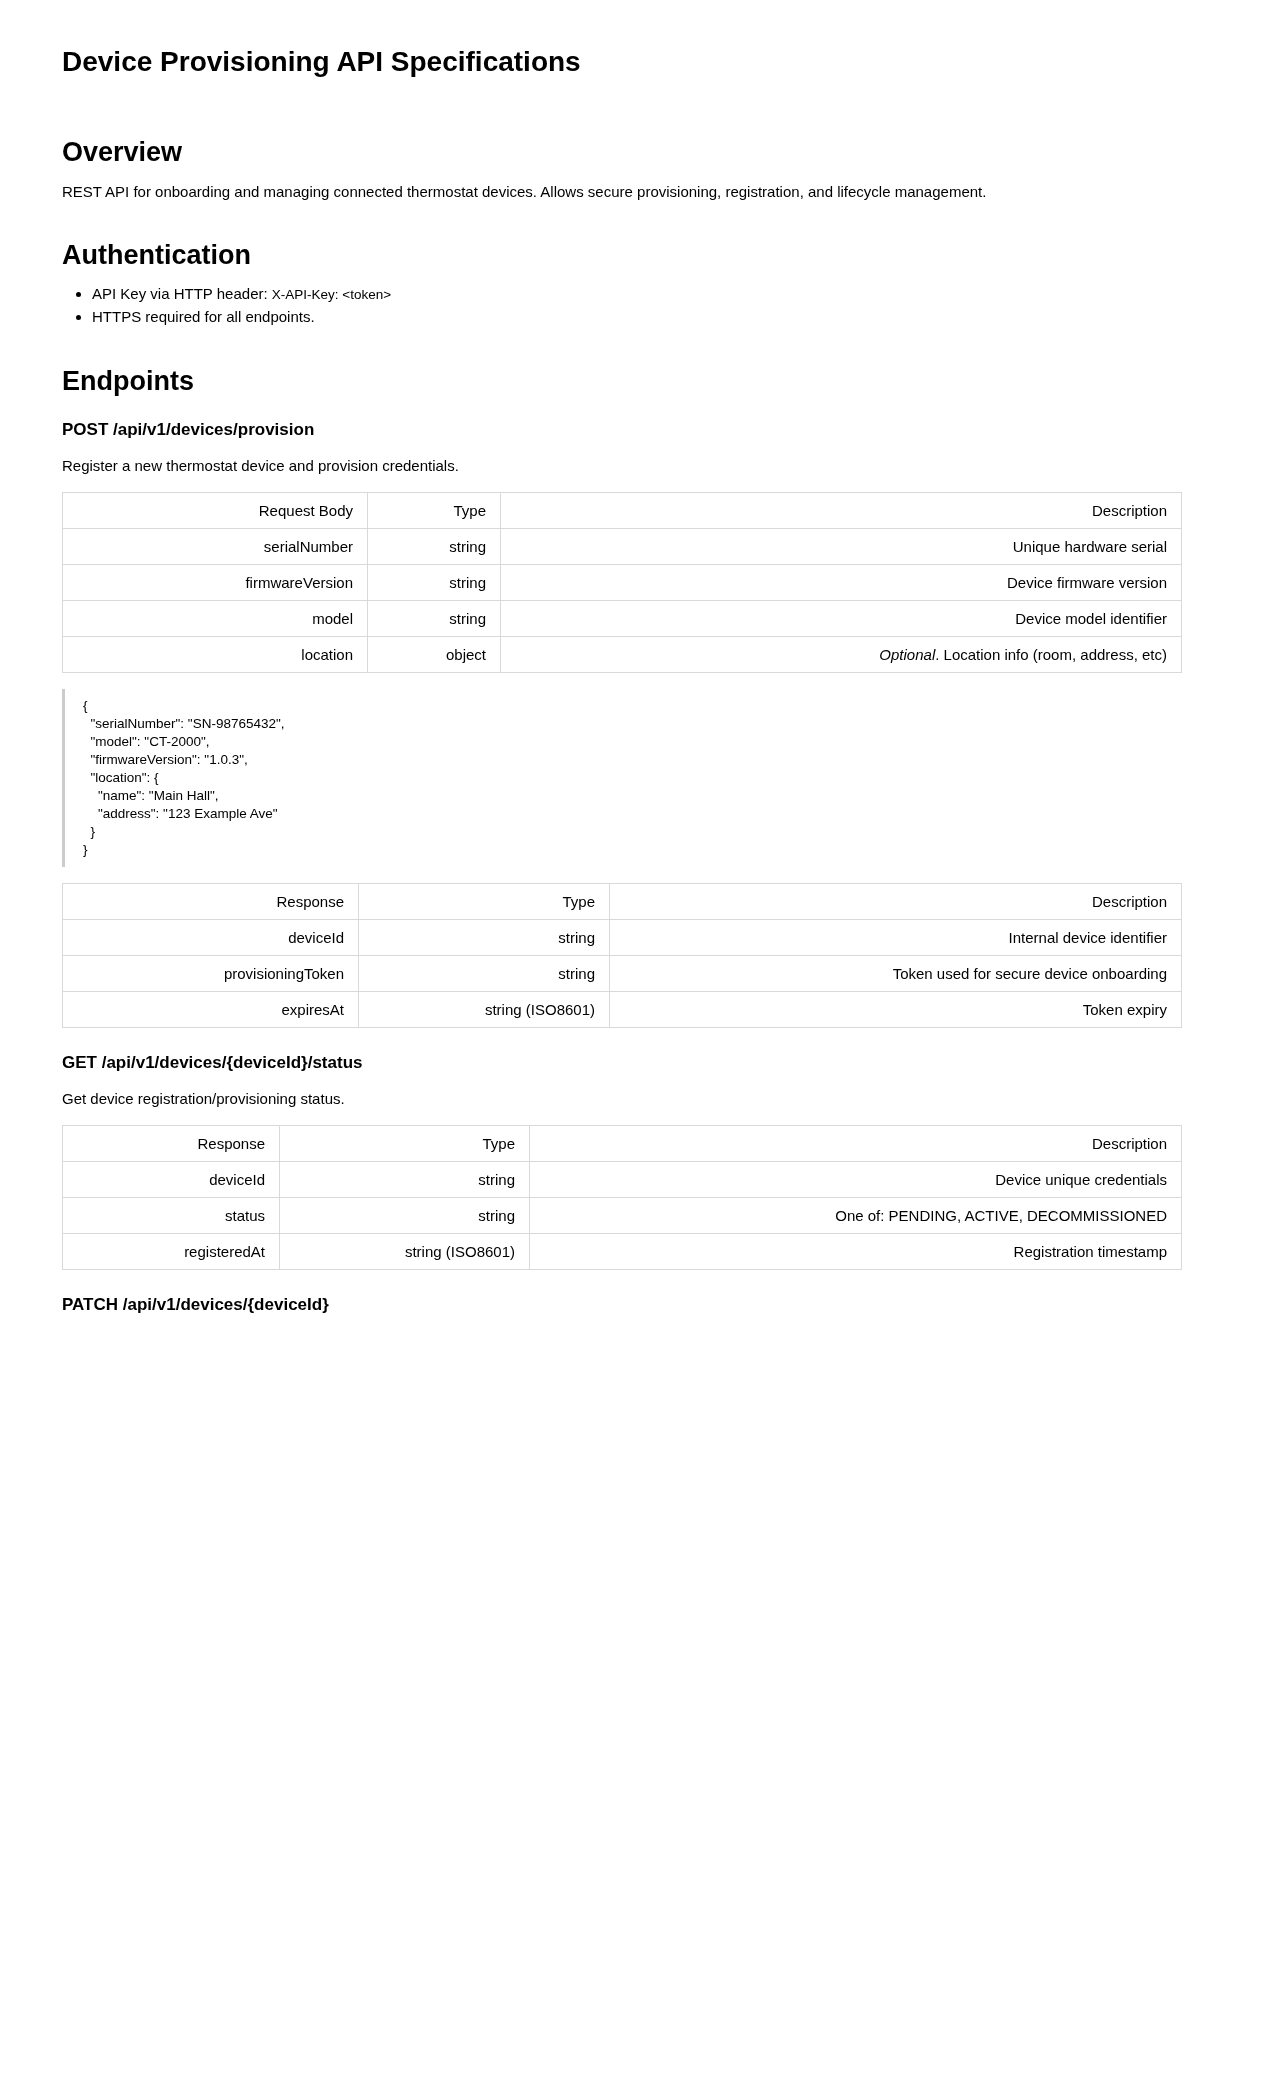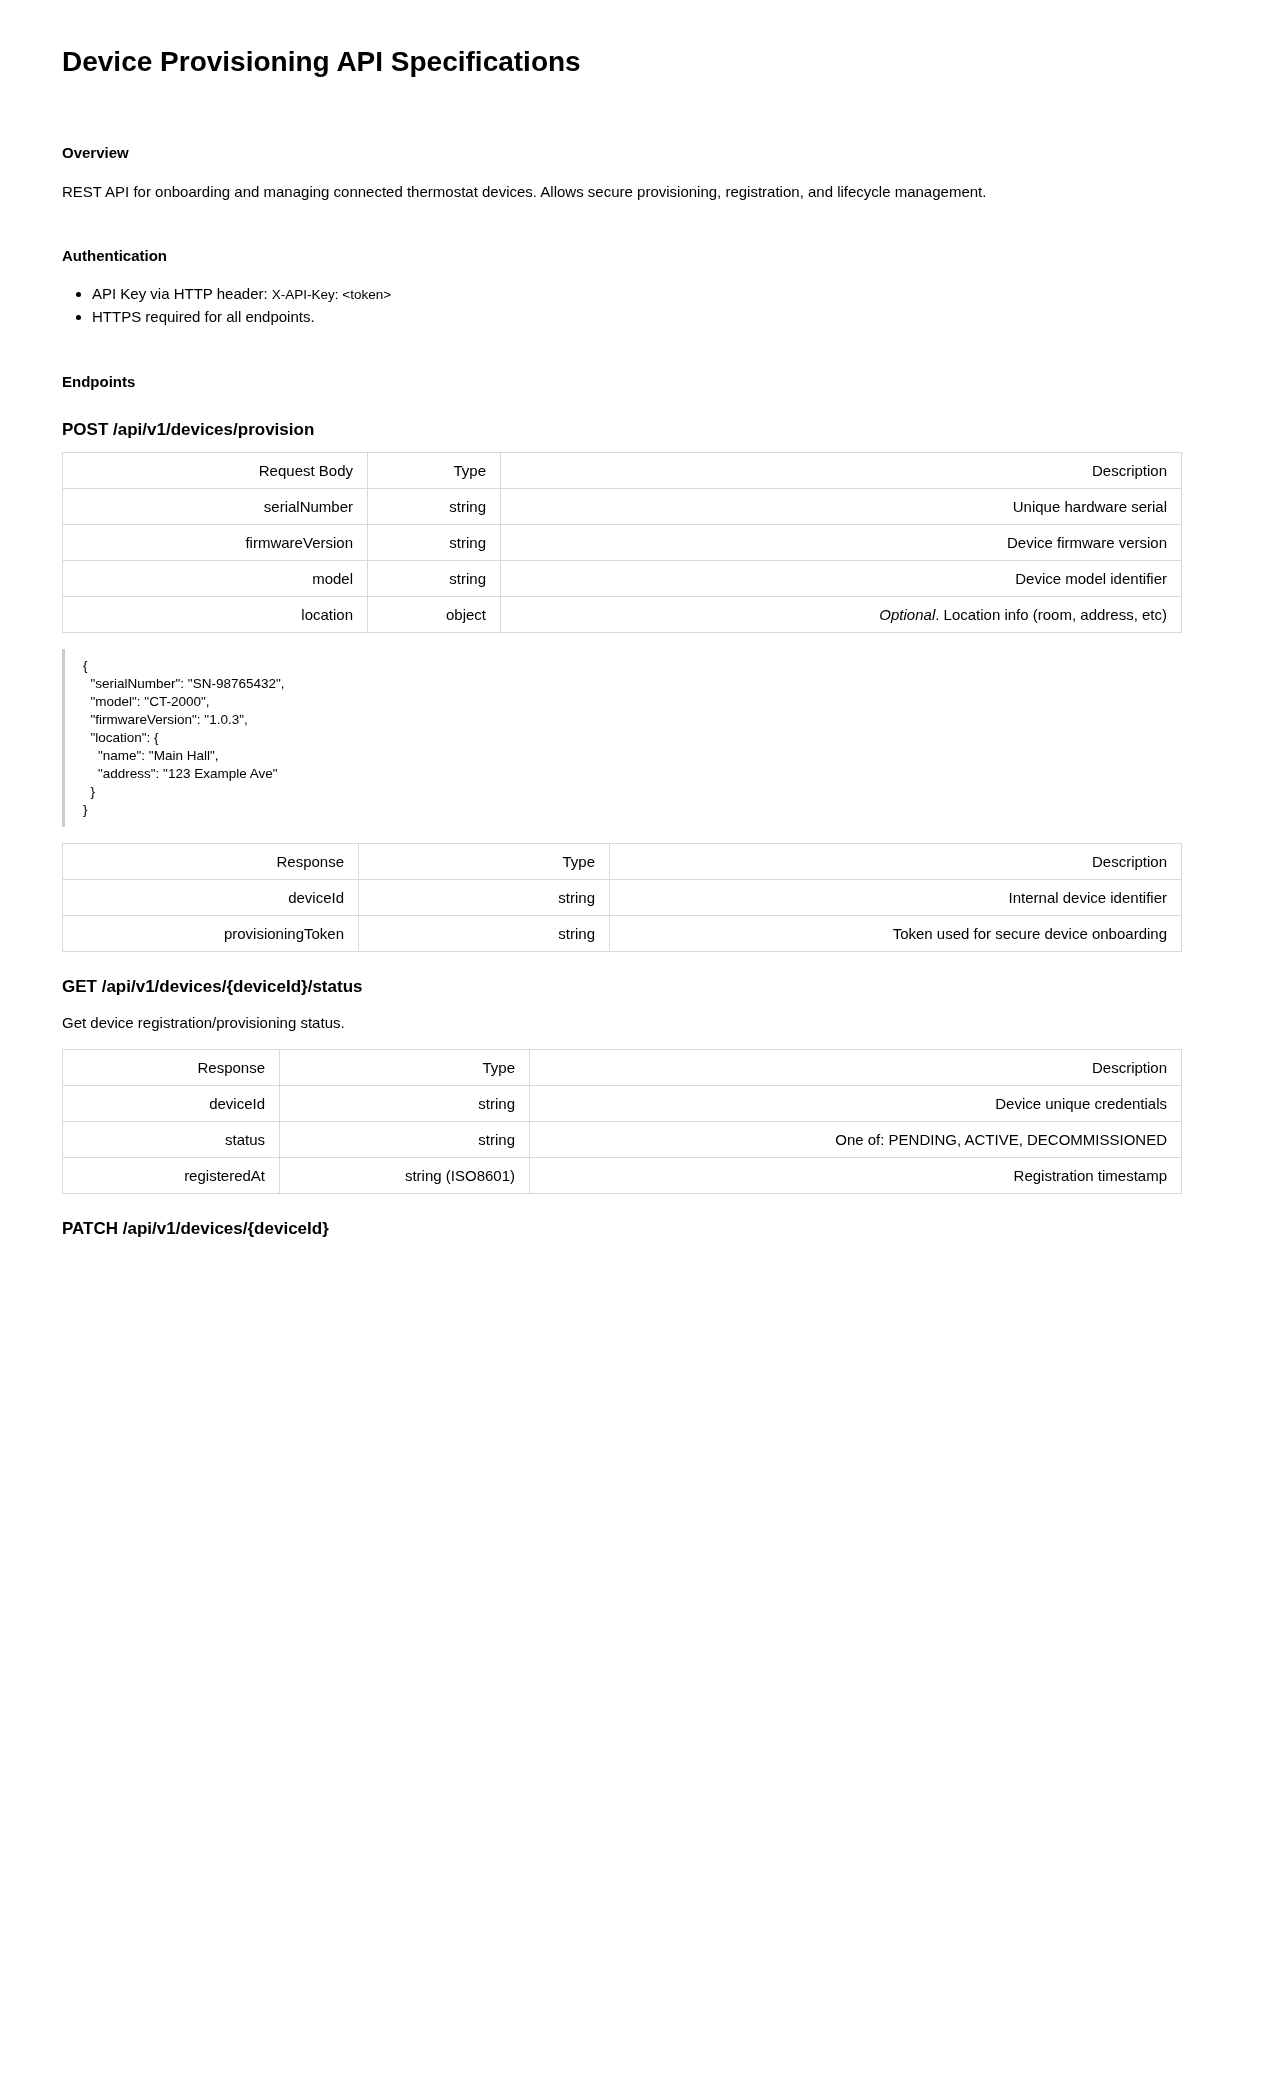--- a/index.html
+++ b/index.html
@@ -15,21 +15,21 @@
     padding: 44px 0 0 62px;
     width: 1120px;
   }
   h1 {
     font-size: 28px;
     line-height: 35px;
     margin: 0 0 60px 0;
     font-weight: bold;
   }
   h2 {
-    font-size: 15px;
+    font-size: 27px;
     line-height: 27px;
     margin: 40px 0 14px 0;
     font-weight: bold;
   }
   h3 {
     font-size: 17px;
     line-height: 21px;
     margin: 24px 0 12px 0;
     font-weight: bold;
   }
@@ -85,20 +85,21 @@
 
   <h2>Authentication</h2>
   <ul>
     <li><span>API Key via HTTP header: </span><code>X-API-Key: &lt;token&gt;</code></li>
     <li><span>HTTPS required for all endpoints.</span></li>
   </ul>
 
   <h2>Endpoints</h2>
 
   <h3>POST /api/v1/devices/provision</h3>
+  <p>Register a new thermostat device and provision credentials.</p>
 
   <table>
     <colgroup>
         <col style="width:305px">
         <col style="width:133px">
         <col>
       </colgroup>
     <thead>
         <tr>
           <th>Request Body</th>
@@ -157,20 +158,25 @@
         <tr>
           <td>deviceId</td>
           <td>string</td>
           <td>Internal device identifier</td>
         </tr>
         <tr>
           <td>provisioningToken</td>
           <td>string</td>
           <td>Token used for secure device onboarding</td>
         </tr>
+        <tr>
+          <td>expiresAt</td>
+          <td>string (ISO8601)</td>
+          <td>Token expiry</td>
+        </tr>
       </tbody>
   </table>
 
   <h3>GET /api/v1/devices/{deviceId}/status</h3>
   <p>Get device registration/provisioning status.</p>
 
   <table>
     <colgroup>
         <col style="width:217px">
         <col style="width:250px">

